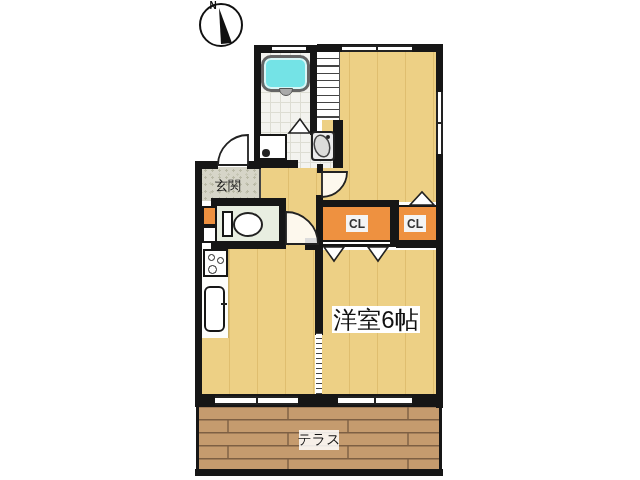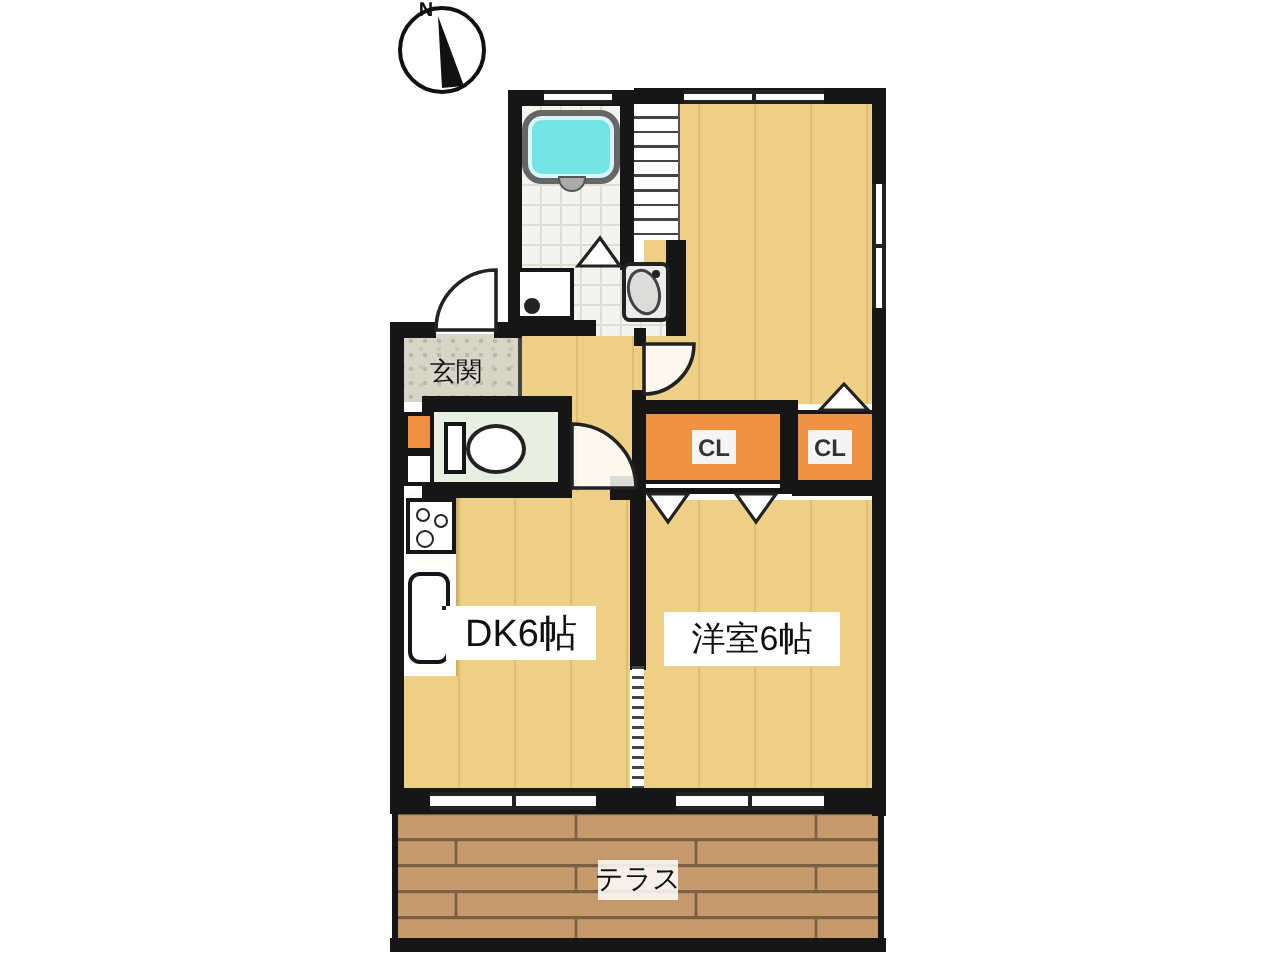--- a/index.html
+++ b/index.html
@@ -139,19 +139,18 @@
         <rect width="120" height="26" fill="var(--terrace-plank)"></rect>
         <line x1="0" y1="0.8" x2="120" y2="0.8" stroke="var(--terrace-line)" stroke-width="1.6"></line>
         <line x1="0" y1="13.8" x2="120" y2="13.8" stroke="var(--terrace-line)" stroke-width="1.6"></line>
         <line x1="90" y1="0" x2="90" y2="13" stroke="var(--terrace-line)" stroke-width="1.4"></line>
         <line x1="30" y1="13" x2="30" y2="26" stroke="var(--terrace-line)" stroke-width="1.4"></line>
       </pattern>
     </defs>
     <rect width="242" height="64" fill="url(#planks)"></rect>
   </svg>
 
-  <div class="abs lbl" style="left:332px;top:306px;width:88px;height:27px;background:#fff;font-size:17px;">洋室6帖</div>
-  <div class="abs lbl" style="left:223px;top:303px;width:75px;height:27px;background:#fff;font-size:19px;">DK6帖</div>
+  <div class="abs lbl" style="left:332px;top:306px;width:88px;height:27px;background:#fff;font-size:24px;">洋室6帖</div>
   <div class="abs lbl" style="left:210px;top:178px;width:36px;height:16px;font-size:13px;">玄関</div>
   <div class="abs lbl" style="left:299px;top:430px;width:40px;height:20px;background:rgba(255,255,255,0.85);font-size:14px;">テラス</div>
   <div class="abs lbl" style="left:346px;top:215px;width:22px;height:17px;background:#f4f4f4;font-size:12px;font-weight:bold;color:#333;">CL</div>
   <div class="abs lbl" style="left:404px;top:215px;width:22px;height:17px;background:#f4f4f4;font-size:12px;font-weight:bold;color:#333;">CL</div>
 </div>
 
 </body></html>

